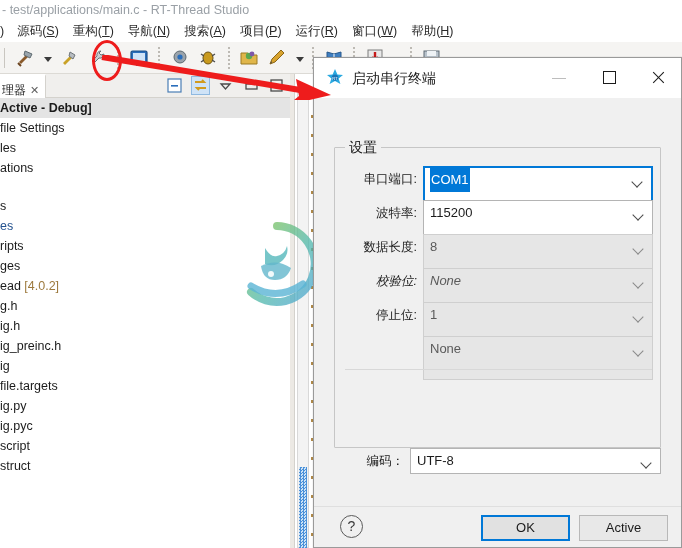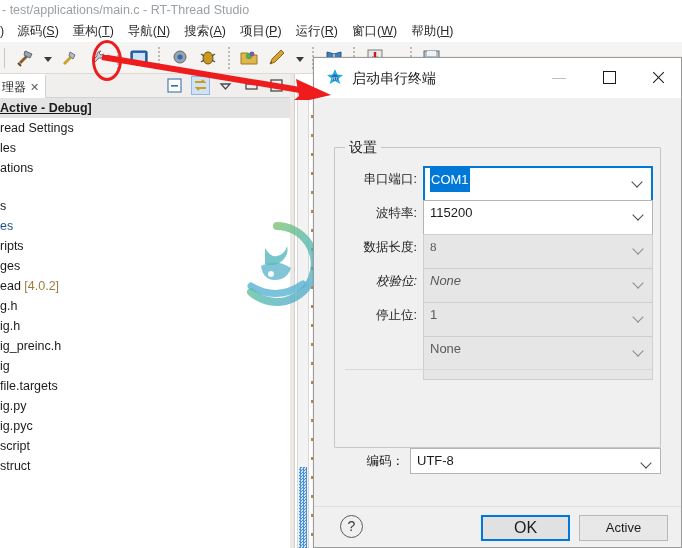--- a/index.html
+++ b/index.html
@@ -53,35 +53,35 @@
 
   
   .view-tabrow {
     position: absolute; left: 0; top: 74px; width: 290px; height: 24px;
     background: #f0efed; border-bottom: 1px solid #d4d2cd;
   }
   .view-tab {
     position:absolute; left:0; top:0; height:24px;
     background:#ffffff; border-top:2px solid #ffffff;
     border-right:1px solid #d4d2cd;
-    font-size:12px; line-height:22px; color:#1b1b1b; padding:0 6px 0 2px;
+    font-size:12px; line-height:28px; color:#1b1b1b; padding:0 6px 0 2px;
   }
   .view-tab .closeg { color:#5f5f5f; margin-left:4px; font-size:11px; }
   .view-tools { position:absolute; right:4px; top:2px; }
   .vt-btn { display:inline-block; width:19px; height:19px; vertical-align:top;
             margin-left:2px; position:relative; }
   .vt-btn.active { background:#cfe3f7; border:1px solid #8fb9e0; }
 
   .explorer {
     position: absolute; left: 0; top: 98px; width: 290px; height: 450px;
     background: #ffffff; overflow: hidden;
   }
   .tree-row { height: 20px; line-height: 20px; font-size: 12.5px;
               color: #1b1b1b; white-space: nowrap; padding-left: 0px; }
-  .tree-row.sel { background:#e4e4e4; font-weight: bold; text-decoration: underline; }
+  .tree-row.sel { background:#e4e4e4; font-weight: bold; }
   .tree-row .ver { color:#9d7a3e; }
   .tree-row .bluish { color:#24528f; }
   .tree-row.spacer { height: 18px; }
 
   
   .divider-v { position:absolute; top:74px; width:4px; height:474px; background:#ece9e4; }
   .editor-sliver {
     position:absolute; left:294px; top:74px; width:22px; height:474px;
     background:#ffffff; border-left:1px solid #d4d2cd;
   }
@@ -191,21 +191,21 @@
     background:#f0f0f0; border-top:1px solid #dfdfdf;
   }
   .help-btn {
     position:absolute; left:26px; top:8px; width:23px; height:23px;
     border:1.6px solid #5a5a5a; border-radius:50%;
     font-size:14px; line-height:20px; text-align:center; color:#3a3a3a;
   }
   .okbtn {
     position:absolute; left:167px; top:8px; width:89px; height:26px;
     background:#e1e1e1; border:2px solid #0078d7;
-    font-size:16px; line-height:22px; text-align:center; color:#1b1b1b;
+    font-size:13px; line-height:22px; text-align:center; color:#1b1b1b;
   }
   .cancelbtn {
     position:absolute; left:265px; top:8px; width:89px; height:26px;
     background:#e8e8e8; border:1px solid #b8b8b8;
     font-size:13px; line-height:24px; text-align:center; color:#1b1b1b;
   }
 
   
   .watermark { position:absolute; left:231px; top:218px; width:206px; height:100px;
                pointer-events:none; }
@@ -335,21 +335,21 @@
       <span class="vt-btn">
         <svg width="19" height="19" viewBox="0 0 19 19">
           <rect x="4" y="4" width="11" height="11" fill="none" stroke="#4a4a4a" stroke-width="1.3"></rect>
         </svg>
       </span>
     </div>
   </div>
 
   <div class="explorer" id="explorer">
       <div class="tree-row sel"><span>Active - Debug]</span></div>
-      <div class="tree-row"><span>read Settings</span></div>
+      <div class="tree-row"><span>file Settings</span></div>
       <div class="tree-row"><span>les</span></div>
       <div class="tree-row"><span>ations</span></div>
       <div class="tree-row spacer"></div>
       <div class="tree-row"><span>s</span></div>
       <div class="tree-row"><span class="bluish">es</span></div>
       <div class="tree-row"><span>ripts</span></div>
       <div class="tree-row"><span>ges</span></div>
       <div class="tree-row"><span>ead </span><span class="ver">[4.0.2]</span></div>
       <div class="tree-row"><span>g.h</span></div>
       <div class="tree-row"><span>ig.h</span></div>
@@ -447,21 +447,21 @@
                 <span class="chev"></span>
               </span>
             </div>
             <div class="frow" style="top: 52px;">
               <span class="flabel">波特率:</span>
               <span class="fctl">
                 <span class="fval">115200</span>
                 <span class="chev"></span>
               </span>
             </div>
-            <div class="frow" style="top: 86px; font-family: Liberation Serif, serif;">
+            <div class="frow" style="top: 86px;">
               <span class="flabel">数据长度:</span>
               <span class="fctl disabled">
                 <span class="fval">8</span>
                 <span class="chev"></span>
               </span>
             </div>
             <div class="frow" style="top: 120px; font-style: italic;">
               <span class="flabel">校验位:</span>
               <span class="fctl disabled">
                 <span class="fval">None</span>

